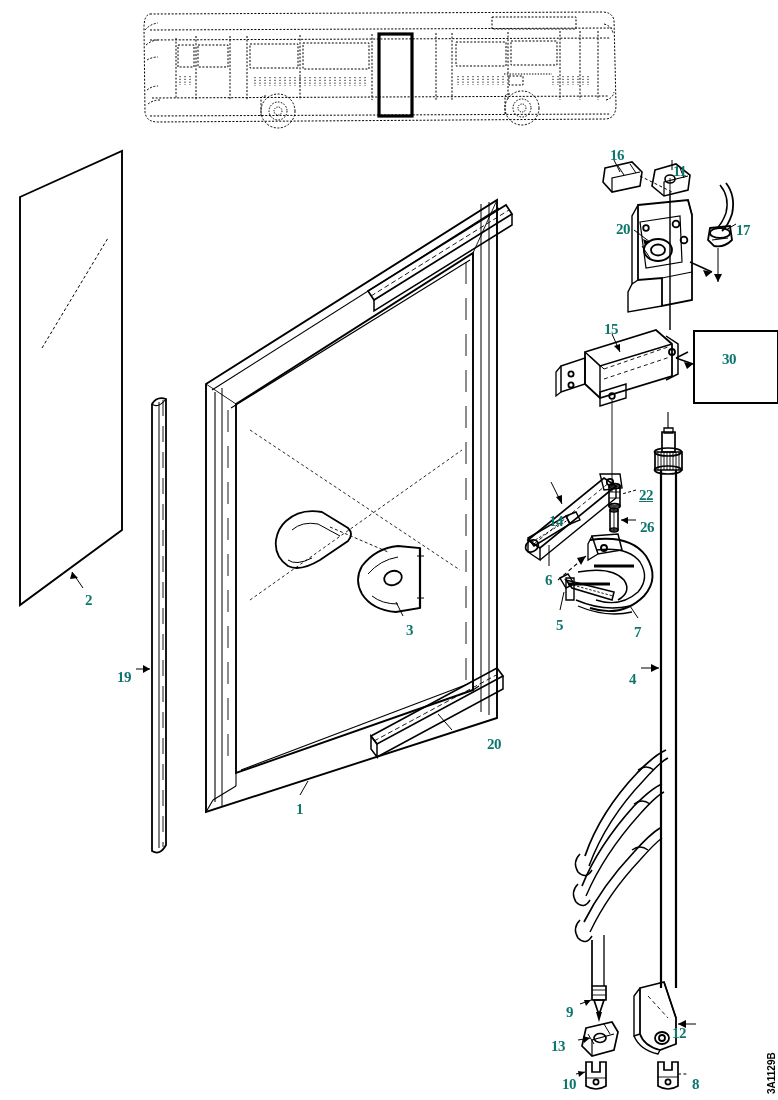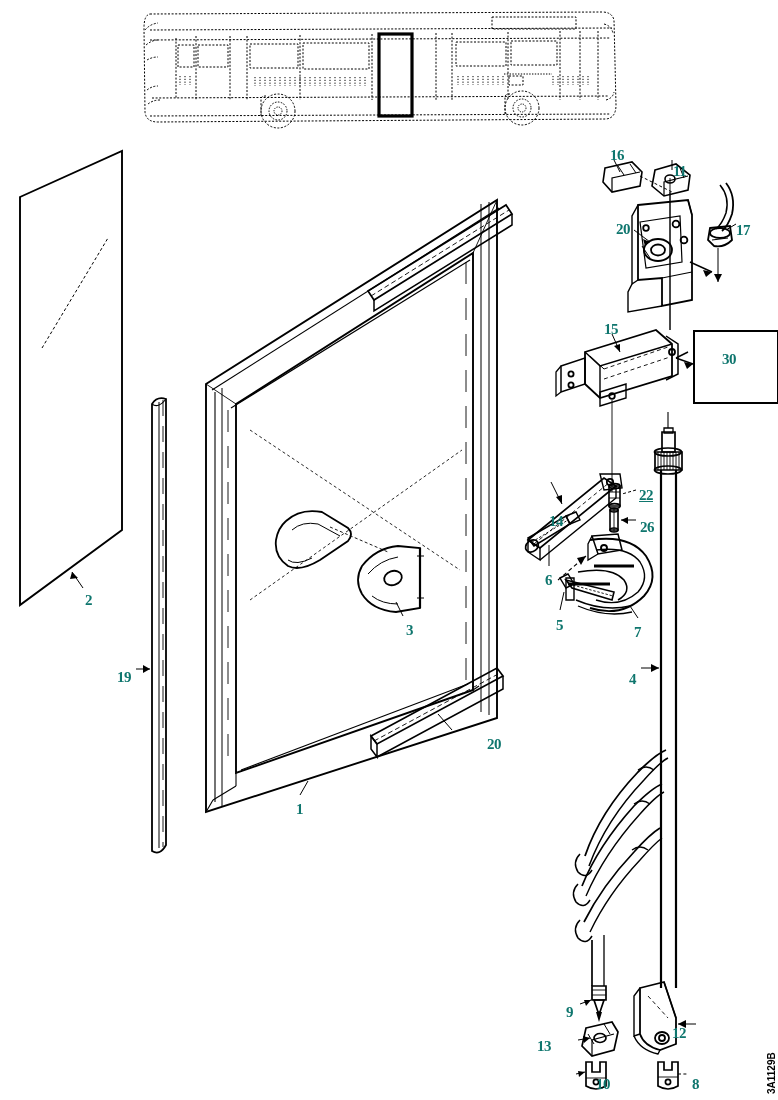--- a/index.html
+++ b/index.html
@@ -553,24 +553,24 @@
   <div id="callout-layer">
       <div class="callout" style="left: 296px; top: 802px;">1</div>
       <div class="callout" style="left: 85px; top: 593px;">2</div>
       <div class="callout" style="left: 406px; top: 623px;">3</div>
       <div class="callout" style="left: 629px; top: 672px;">4</div>
       <div class="callout" style="left: 556px; top: 618px;">5</div>
       <div class="callout" style="left: 545px; top: 573px;">6</div>
       <div class="callout" style="left: 634px; top: 625px;">7</div>
       <div class="callout" style="left: 692px; top: 1077px;">8</div>
       <div class="callout" style="left: 566px; top: 1005px;">9</div>
-      <div class="callout" style="left: 596px; top: 1077px;">10</div>
+      <div class="callout" style="left: 562px; top: 1077px;">10</div>
       <div class="callout" style="left: 673px; top: 148px; margin-top: 16px;">11</div>
       <div class="callout" style="left: 672px; top: 1026px;">12</div>
-      <div class="callout" style="left: 537px; top: 1039px; text-align: center;">13</div>
+      <div class="callout" style="left: 551px; top: 1039px; text-align: center;">13</div>
       <div class="callout" style="left: 549px; top: 470px; margin-top: 44px;">14</div>
       <div class="callout" style="left: 604px; top: 322px;">15</div>
       <div class="callout" style="left: 610px; top: 148px;">16</div>
       <div class="callout" style="left: 736px; top: 223px;">17</div>
       <div class="callout" style="left: 616px; top: 222px;">20</div>
       <div class="callout" style="left: 117px; top: 670px;">19</div>
       <div class="callout" style="left: 456px; top: 737px; margin-left: 31px;">20</div>
       <div class="callout" style="left: 722px; top: 352px;">30</div>
       <div class="callout" style="left: 639px; top: 488px; text-decoration: underline;">22</div>
       <div class="callout" style="left: 640px; top: 520px;">26</div>

